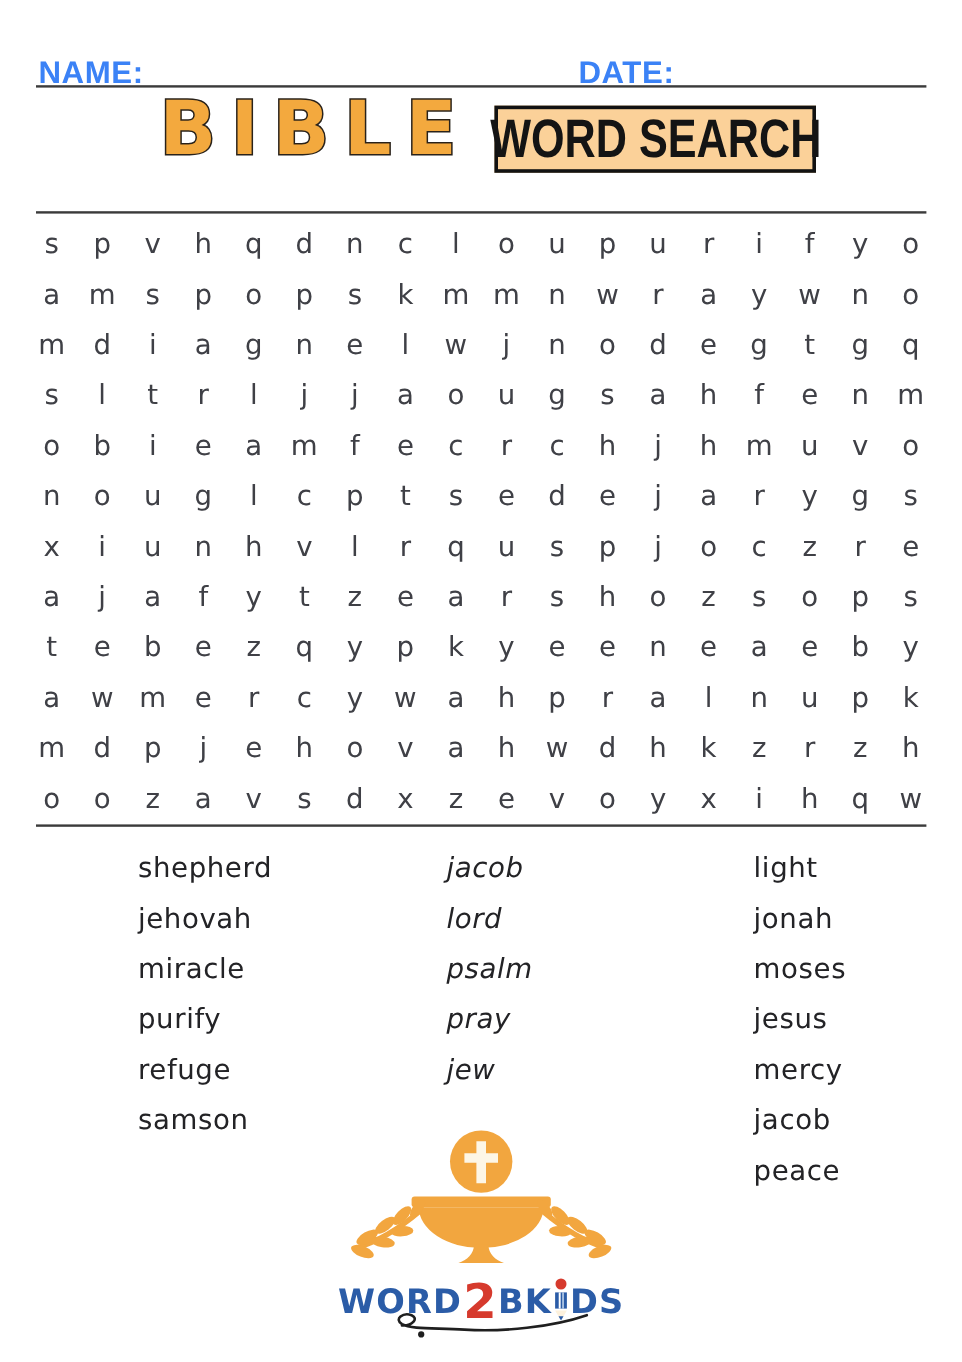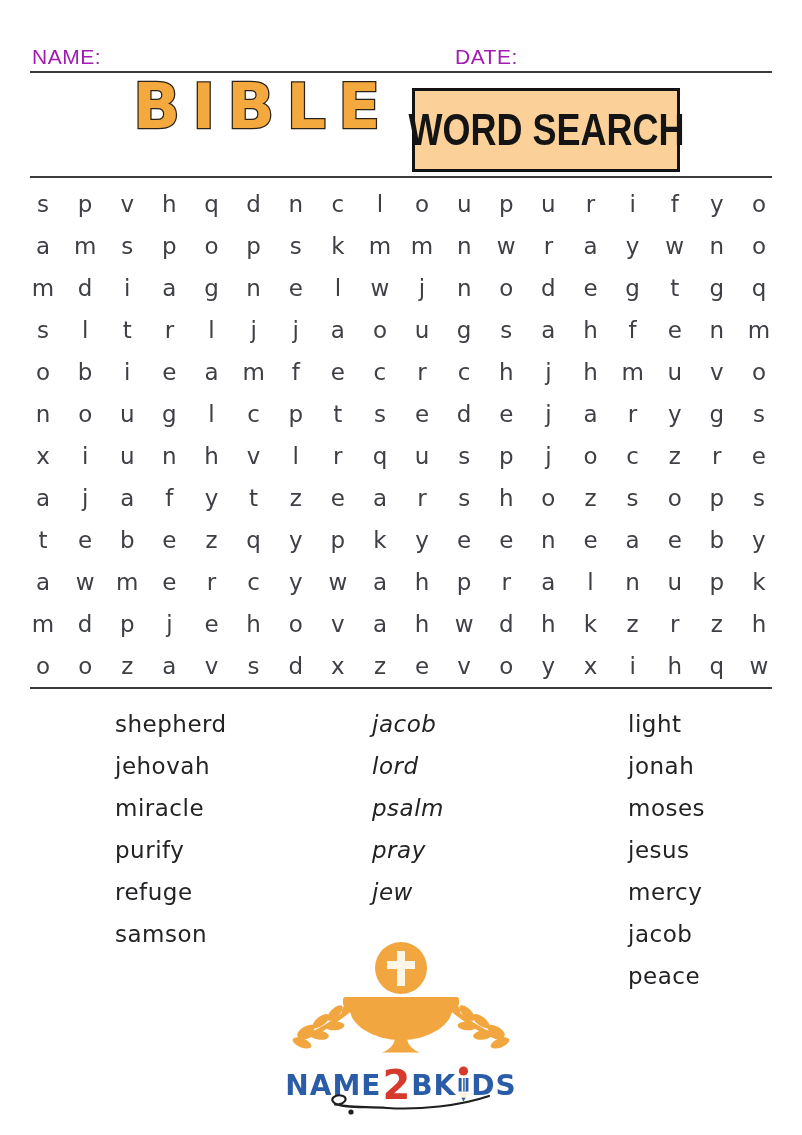--- a/index.html
+++ b/index.html
@@ -1,39 +1,39 @@
 <!DOCTYPE html>
 <html><head>
 <meta charset="utf-8">
 <style>
   * { margin:0; padding:0; box-sizing:border-box; }
   html,body { background:#ffffff; }
   body { width:802px; height:1135px; font-family:"Liberation Sans", sans-serif; }
   .page { position:relative; width:802px; height:1135px; background:#ffffff; overflow:hidden; }
 
   
-  .hdr-label { position:absolute; top:45px; font-size:21px; letter-spacing:0.5px; color:#a21caf; font-weight:400; }
+  .hdr-label { position:absolute; top:45px; font-size:26px; letter-spacing:0.5px; color:#3b82f6; font-weight:700; }
   .name-label { left:32px; }
-  .date-label { left:455px; }
+  .date-label { left:482px; }
   .rule { position:absolute; left:30px; width:742px; height:2px; background:#3b3b3b; }
   .rule1 { top:71px; }
   .rule2 { top:176px; }
   .rule3 { top:687px; }
 
   
   .bible-title {
     position:absolute; top:68px; left:133px;
     font-family:"DejaVu Sans", sans-serif;
     font-size:62px; font-weight:bold; letter-spacing:12px; line-height:78px;
     color:#F3A93E;
     -webkit-text-stroke:2.5px #29221a;
     paint-order:stroke fill;
   }
   .ws-box {
-    position:absolute; top:88px; left:412px; width:268px; height:84px;
+    position:absolute; top:88px; left:412px; width:268px; height:56px;
     background:#FBD199; border:3px solid #121212;
     display:flex; align-items:center; justify-content:center;
   }
   .ws-text {
     font-family:"Liberation Sans", sans-serif;
     font-weight:bold; font-size:45px; color:#141414; letter-spacing:0px;
     transform:scaleX(0.8); white-space:nowrap;
   }
 
   
@@ -349,21 +349,21 @@
       <path d="M58 66 A52 34 0 0 0 162 66 Z" fill="#F2A63F"></path>
 
       <path d="M104 97 L116 97 C116 105 122 110 129 112.5 L91 112.5 C98 110 104 105 104 97 Z" fill="#F2A63F"></path>
 
       <use href="#laurel" x="0" y="0" transform="translate(6 66)"></use>
       <use href="#laurel" x="0" y="0" transform="translate(214 66) scale(-1 1)"></use>
     </svg>
   </div>
 
   <div class="logo">
-    <span class="blue">NAME</span><span class="red">2</span><span class="blue">BK</span><span class="pencil-i"><svg width="13" height="36" viewBox="0 0 13 36" xmlns="http://www.w3.org/2000/svg">
+    <span class="blue">WORD</span><span class="red">2</span><span class="blue">BK</span><span class="pencil-i"><svg width="13" height="36" viewBox="0 0 13 36" xmlns="http://www.w3.org/2000/svg">
           <circle cx="6.5" cy="5" r="4.6" fill="#D63A2D"></circle>
           <rect x="1.6" y="12" width="9.8" height="13.5" fill="#2B5CA7"></rect>
           <rect x="4.6" y="12" width="1.6" height="13.5" fill="#ffffff"></rect>
           <rect x="7.6" y="12" width="1.2" height="13.5" fill="#cfe0f2"></rect>
           <path d="M1.6 27 L11.4 27 L6.5 35.5 Z" fill="#FDF1DC"></path>
           <path d="M4.4 31.8 L8.6 31.8 L6.5 35.5 Z" fill="#2B5CA7"></path>
         </svg></span><span class="blue">DS</span>
   </div>
 
   <svg class="swirl" viewBox="0 0 180 26" xmlns="http://www.w3.org/2000/svg">

